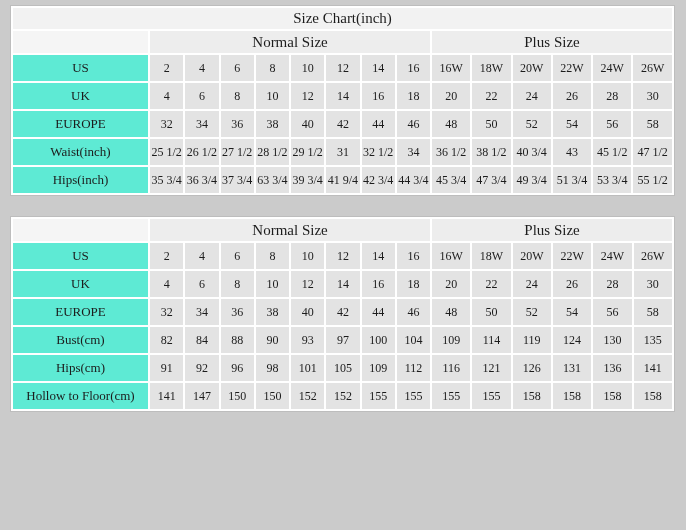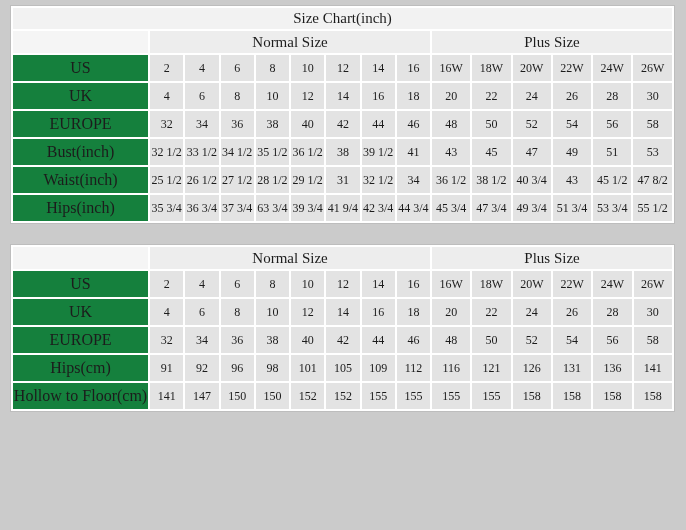--- a/index.html
+++ b/index.html
@@ -53,22 +53,22 @@
   td.group {
     background: #ededed;
     font-size: 15px;
     height: 22px;
     margin-top: 9px;
   }
   td.corner {
     background: #f5f5f5;
   }
   td.label {
-    background: #15803d;
-    font-size: 16px;
+    background: #5eead4;
+    font-size: 13px;
     height: 26px;
   }
   td.cell {
     background: #e3e3e3;
     font-size: 12px;
   }
 </style>
 </head>
 <body>
 
@@ -149,52 +149,35 @@
             <td class="cell">44</td>
             <td class="cell">46</td>
             <td class="cell">48</td>
             <td class="cell">50</td>
             <td class="cell">52</td>
             <td class="cell">54</td>
             <td class="cell">56</td>
             <td class="cell">58</td>
           </tr>
           <tr>
-            <td class="label">Bust(inch)</td>
-            <td class="cell">32 1/2</td>
-            <td class="cell">33 1/2</td>
-            <td class="cell">34 1/2</td>
-            <td class="cell">35 1/2</td>
-            <td class="cell">36 1/2</td>
-            <td class="cell">38</td>
-            <td class="cell">39 1/2</td>
-            <td class="cell">41</td>
-            <td class="cell">43</td>
-            <td class="cell">45</td>
-            <td class="cell">47</td>
-            <td class="cell">49</td>
-            <td class="cell">51</td>
-            <td class="cell">53</td>
-          </tr>
-          <tr>
             <td class="label">Waist(inch)</td>
             <td class="cell">25 1/2</td>
             <td class="cell">26 1/2</td>
             <td class="cell">27 1/2</td>
             <td class="cell">28 1/2</td>
             <td class="cell">29 1/2</td>
             <td class="cell">31</td>
             <td class="cell">32 1/2</td>
             <td class="cell">34</td>
             <td class="cell">36 1/2</td>
             <td class="cell">38 1/2</td>
             <td class="cell">40 3/4</td>
             <td class="cell">43</td>
             <td class="cell">45 1/2</td>
-            <td class="cell">47 8/2</td>
+            <td class="cell">47 1/2</td>
           </tr>
           <tr>
             <td class="label">Hips(inch)</td>
             <td class="cell">35 3/4</td>
             <td class="cell">36 3/4</td>
             <td class="cell">37 3/4</td>
             <td class="cell">63 3/4</td>
             <td class="cell">39 3/4</td>
             <td class="cell">41 9/4</td>
             <td class="cell">42 3/4</td>
@@ -282,20 +265,37 @@
             <td class="cell">44</td>
             <td class="cell">46</td>
             <td class="cell">48</td>
             <td class="cell">50</td>
             <td class="cell">52</td>
             <td class="cell">54</td>
             <td class="cell">56</td>
             <td class="cell">58</td>
           </tr>
           <tr>
+            <td class="label">Bust(cm)</td>
+            <td class="cell">82</td>
+            <td class="cell">84</td>
+            <td class="cell">88</td>
+            <td class="cell">90</td>
+            <td class="cell">93</td>
+            <td class="cell">97</td>
+            <td class="cell">100</td>
+            <td class="cell">104</td>
+            <td class="cell">109</td>
+            <td class="cell">114</td>
+            <td class="cell">119</td>
+            <td class="cell">124</td>
+            <td class="cell">130</td>
+            <td class="cell">135</td>
+          </tr>
+          <tr>
             <td class="label">Hips(cm)</td>
             <td class="cell">91</td>
             <td class="cell">92</td>
             <td class="cell">96</td>
             <td class="cell">98</td>
             <td class="cell">101</td>
             <td class="cell">105</td>
             <td class="cell">109</td>
             <td class="cell">112</td>
             <td class="cell">116</td>

